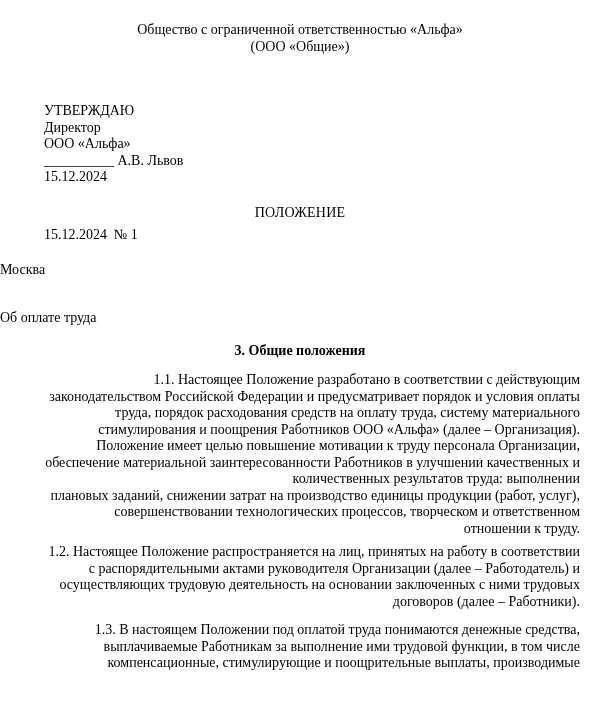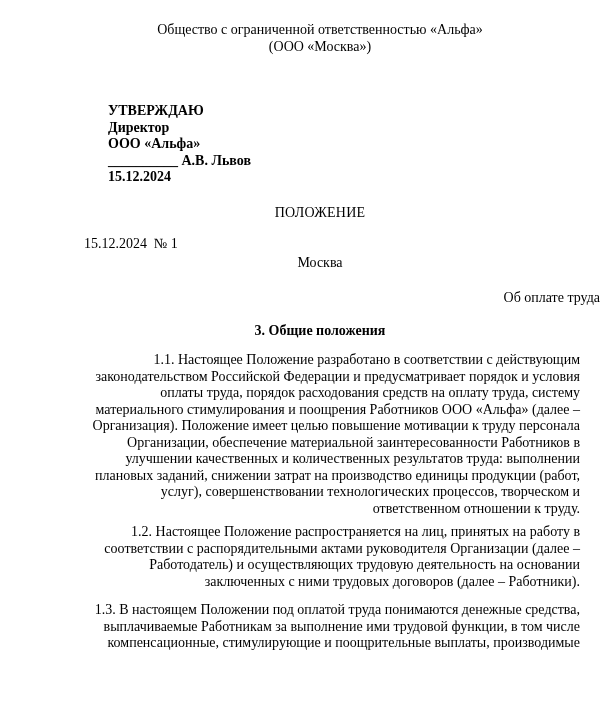--- a/index.html
+++ b/index.html
@@ -12,53 +12,51 @@
     width: 600px;
     height: 725px;
     box-sizing: border-box;
     background: #ffffff;
     color: #000000;
     font-family: "Liberation Serif", "DejaVu Serif", serif;
     font-size: 14px;
     line-height: 16.5px;
     overflow: hidden;
     padding-top: 22px;
-    padding-left: 40px;
   }
   .center {
     text-align: center;
   }
   .org-header div {
     white-space: pre;
   }
   .approval {
-    margin-left: 68px;
+    margin-left: 44px;
     margin-top: 48px;
-    font-weight: bold;
   }
   .approval div {
     white-space: pre;
   }
   .doc-title {
     text-align: center;
     margin-top: 19px;
     letter-spacing: 0.2px;
   }
   .date-number {
     margin-left: 44px;
-    margin-top: 15px;
+    margin-top: 6px;
     white-space: pre;
   }
   .city {
-    text-align: center;
-    margin-top: 2px;
+    text-align: left;
+    margin-top: 18px;
   }
   .subject {
-    text-align: right;
-    margin-top: 19px;
+    text-align: left;
+    margin-top: 32px;
   }
   .section-heading {
     text-align: center;
     font-weight: bold;
     margin-top: 16px;
   }
   .para {
     margin: 0;
     margin-left: 44px;
     margin-right: 20px;
@@ -66,21 +64,21 @@
     white-space: pre-line;
   }
 </style>
 </head>
 <body>
 
 <div class="page">
 
   <div class="org-header center">
     <div>Общество с ограниченной ответственностью «Альфа»</div>
-    <div>(ООО «Москва»)</div>
+    <div>(ООО «Общие»)</div>
   </div>
 
   <div class="approval">
     <div>УТВЕРЖДАЮ</div>
     <div>Директор</div>
     <div>ООО «Альфа»</div>
     <div>__________ А.В. Львов</div>
     <div>15.12.2024</div>
   </div>
 

